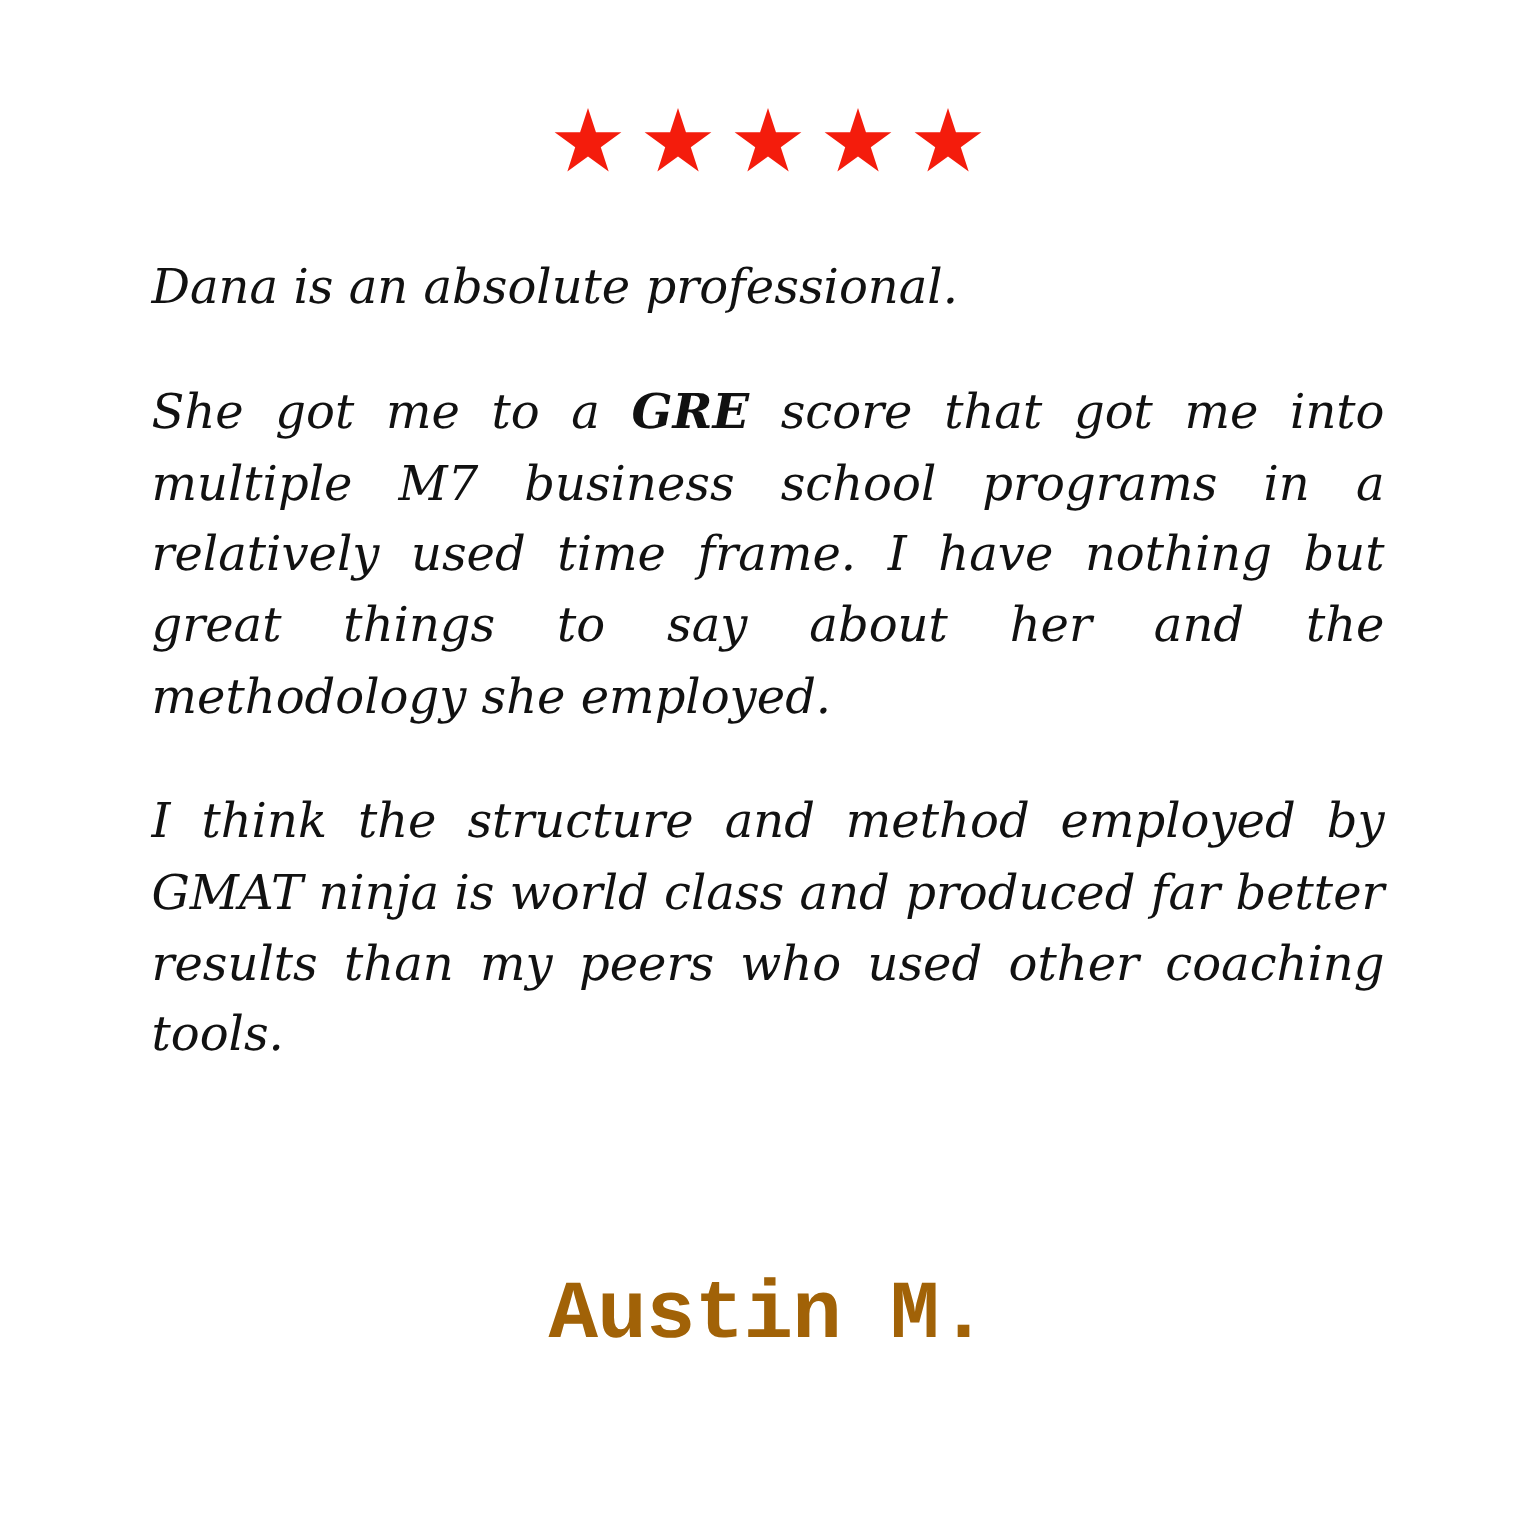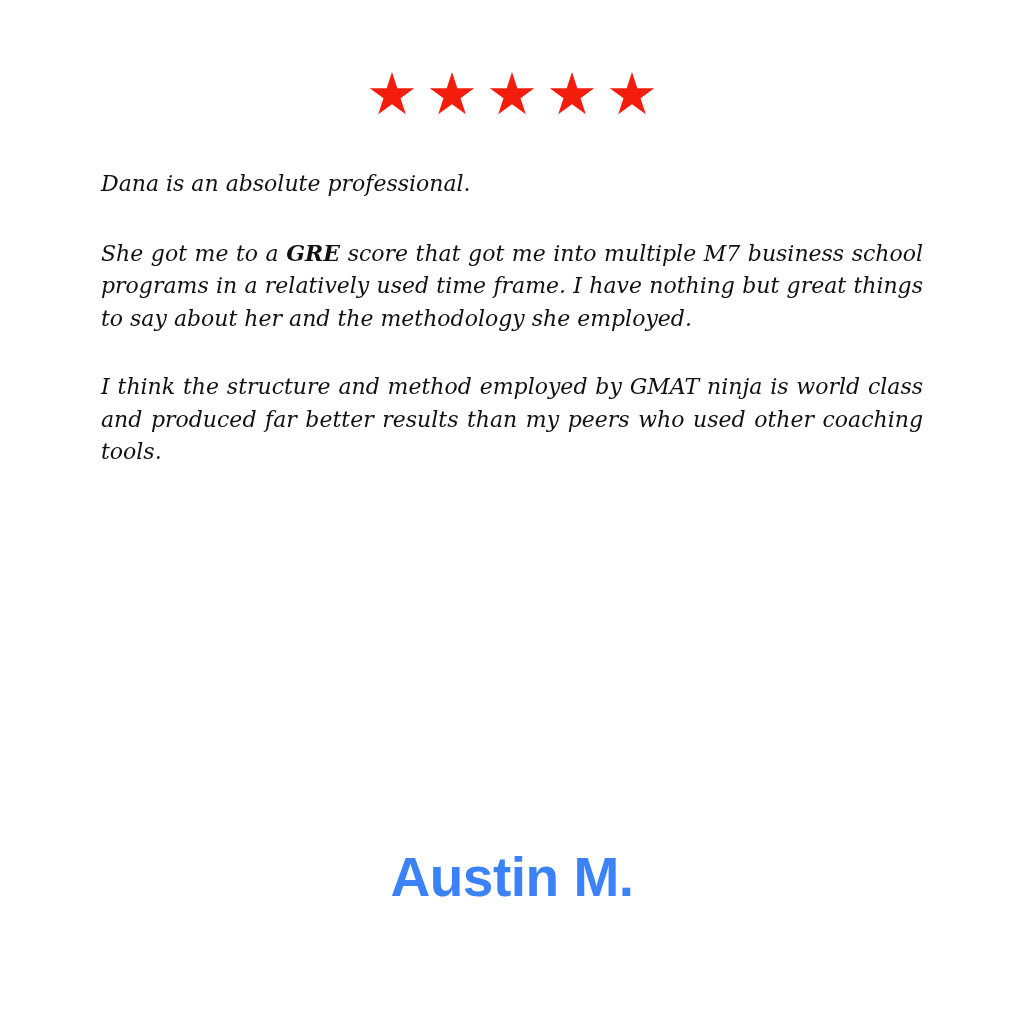--- a/index.html
+++ b/index.html
@@ -38,21 +38,21 @@
   }
   .review-body {
     width: 822px;
     margin-top: 44px;
     text-align: justify;
     text-justify: inter-word;
   }
   .para {
     font-family: "DejaVu Serif", serif;
     font-style: italic;
-    font-size: 22px;
+    font-size: 32px;
     line-height: 1.48;
     color: #111111;
     margin: 0 0 36px 0;
     text-align: justify;
   }
   .para:last-child {
     margin-bottom: 16px;
   }
   .para-single {
     text-align: left;
@@ -60,25 +60,25 @@
   .emph {
     font-style: italic;
     font-weight: 700;
   }
   .author {
     position: absolute;
     left: 0;
     right: 0;
     top: 845px;
     text-align: center;
-    font-family: Liberation Sans, sans-serif;
+    font-family: Liberation Mono, monospace;
     font-weight: 700;
     font-size: 55px;
     letter-spacing: -0.5px;
-    color: #3b82f6;
+    color: #a16207;
   }
 </style>
 </head>
 <body>
 
 <div class="card">
 
   <div class="stars">
     <span class="star">★</span>
     <span class="star">★</span>

